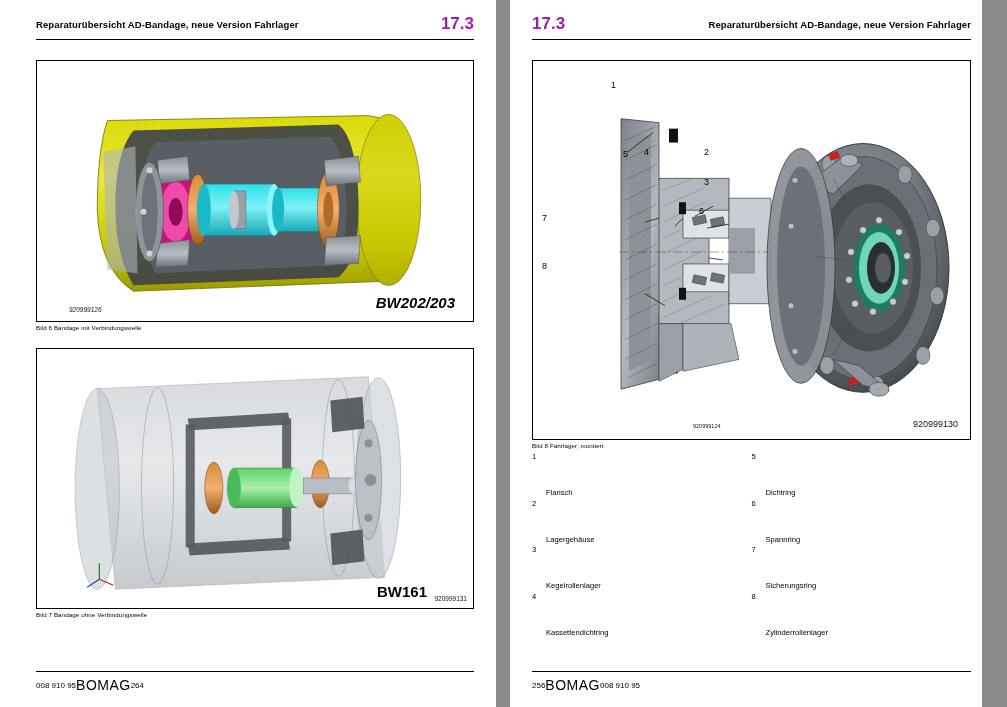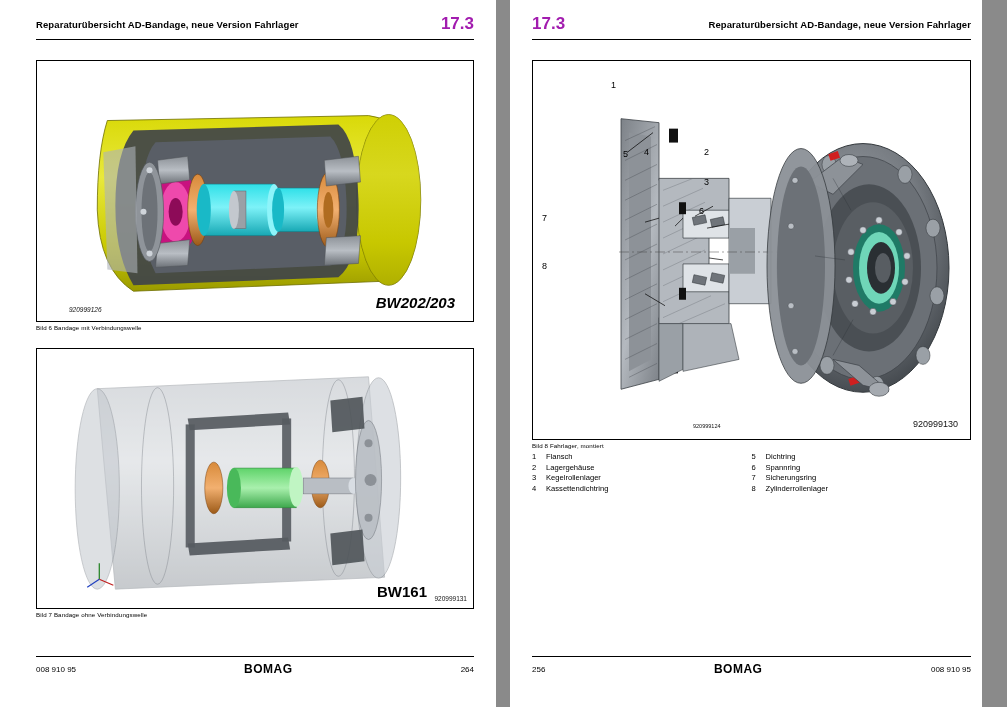--- a/index.html
+++ b/index.html
@@ -4,32 +4,32 @@
 <style>
   html,body{margin:0;padding:0;background:#8a8a8a;}
   body{font-family:"Liberation Sans", sans-serif;}
   .spread{width:982px;height:707px;position:relative;background:#8a8a8a;overflow:hidden;}
   .page{position:absolute;top:0;background:#ffffff;height:707px;box-sizing:border-box;}
   .page-left{left:0;width:496px;padding:14px 22px 0 36px;}
   .page-right{left:510px;width:497px;padding:14px 36px 0 22px;}
   .hdr{display:flex;align-items:center;justify-content:space-between;border-bottom:1px solid #000;padding-bottom:5px;}
   .hdr-title{font-size:9.5px;font-weight:bold;color:#000;letter-spacing:.1px;}
   .hdr-num{font-size:17px;font-weight:bold;color:#a21caf;}
-  .ftr{position:absolute;left:36px;right:22px;bottom:31px;border-top:1px solid #000;padding-top:5px;display:flex;align-items:center;justify-content:space-between;font-size:8px;}
+  .ftr{position:absolute;left:36px;right:22px;bottom:14px;border-top:1px solid #000;padding-top:5px;display:flex;align-items:center;justify-content:flex-start;font-size:8px;}
   .page-right .ftr{left:22px;right:36px;}
-  .ftr-mid{font-weight:bold;font-size:12px;letter-spacing:.5px;}
+  .ftr-mid{font-weight:normal;font-size:14px;letter-spacing:.5px;}
   .fig-box{border:1px solid #000;position:relative;box-sizing:border-box;overflow:hidden;background:#fff;}
   .cap{font-size:6.2px;color:#000;margin-top:2px;letter-spacing:.1px;}
   .fig-id{position:absolute;font-size:6.5px;color:#111;margin-left:20px;}
   .fig-label{position:absolute;font-size:15px;font-weight:bold;color:#000;}
   .legend{display:flex;gap:0;margin-top:3px;font-size:7.6px;}
   .legend-col{width:50%;}
   .legend-row{display:flex;margin-bottom:1.5px;}
   .legend-num{width:14px;color:#000;}
-  .legend-txt{color:#000;}
+  .legend-txt{color:#000;margin-top:36px;}
   
   .callout{position:absolute;font-size:9px;color:#000;}
   svg{display:block;}
 </style>
 </head>
 <body>
 
 <div class="spread">
 
   <div class="page page-left">

